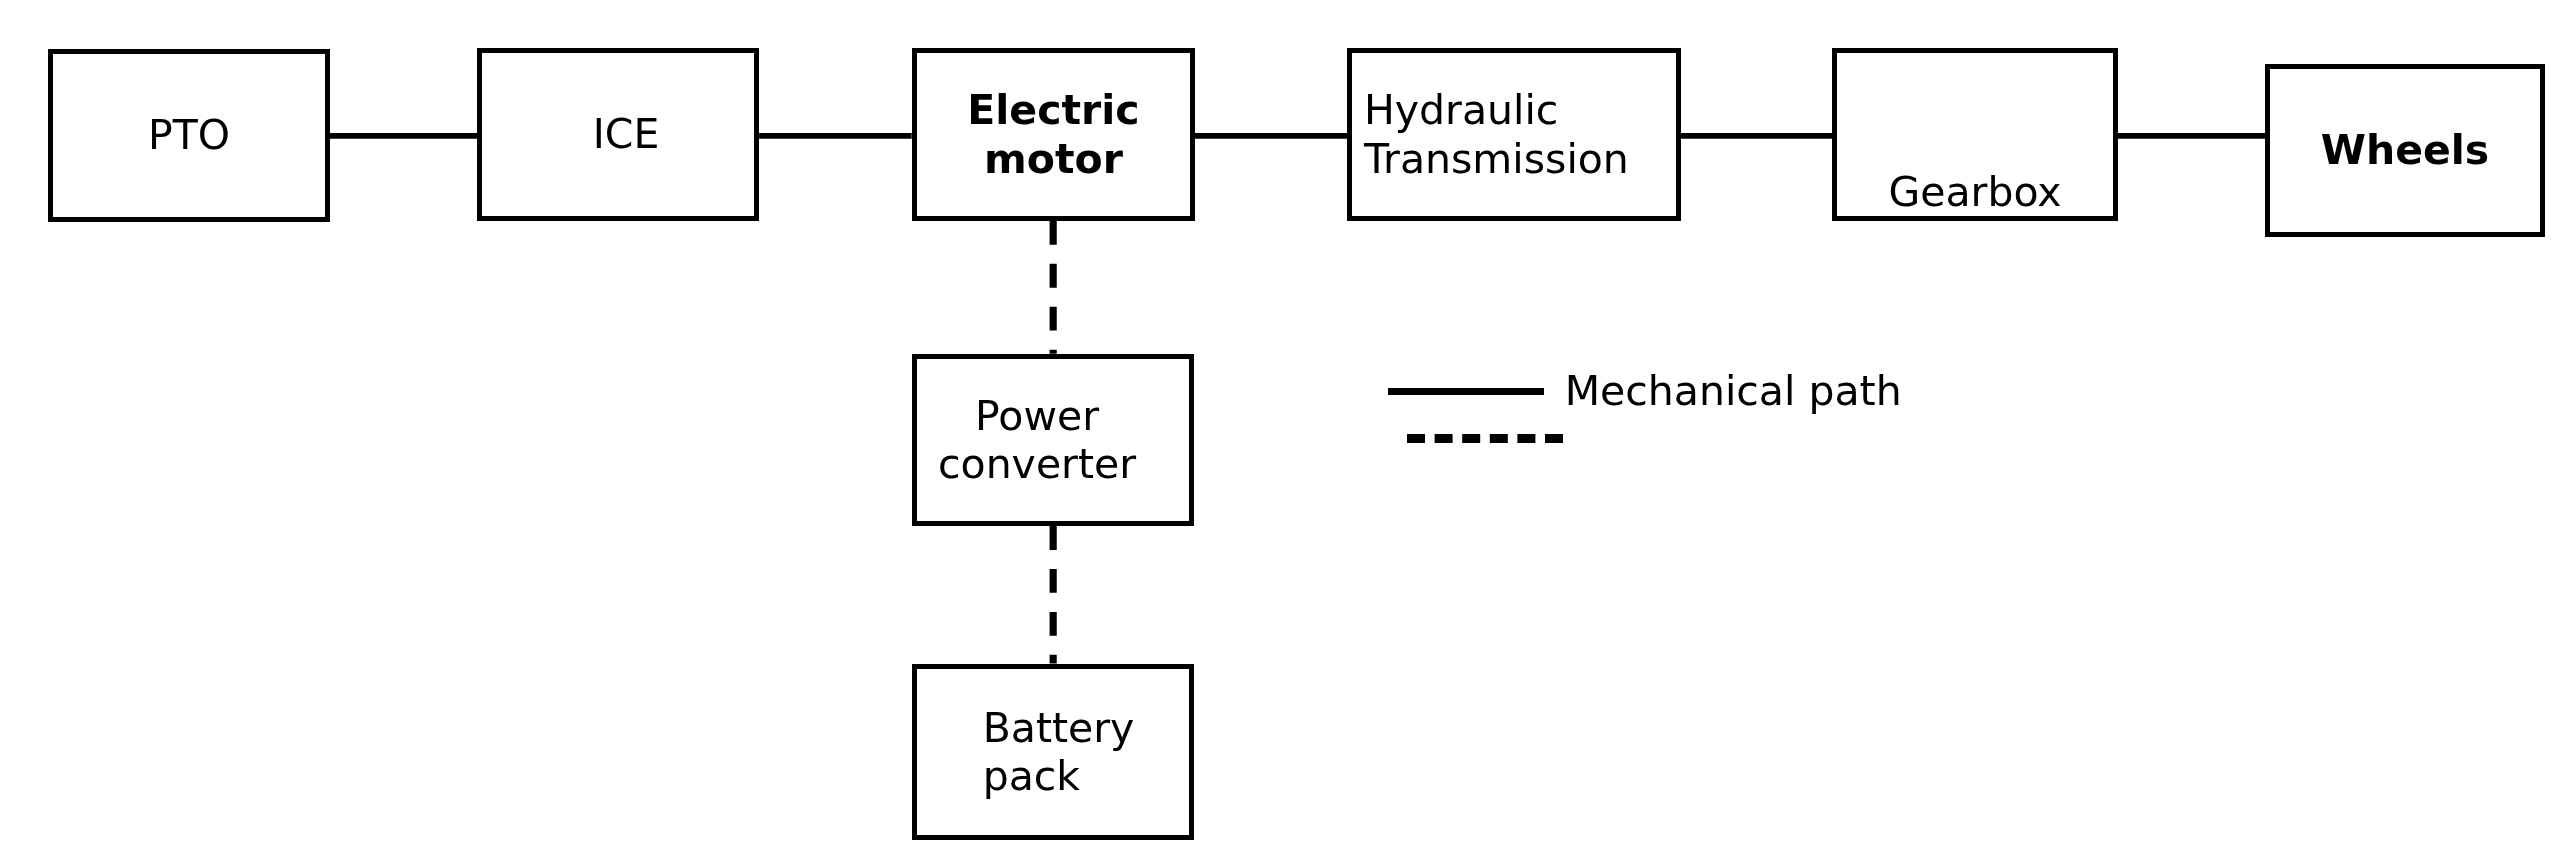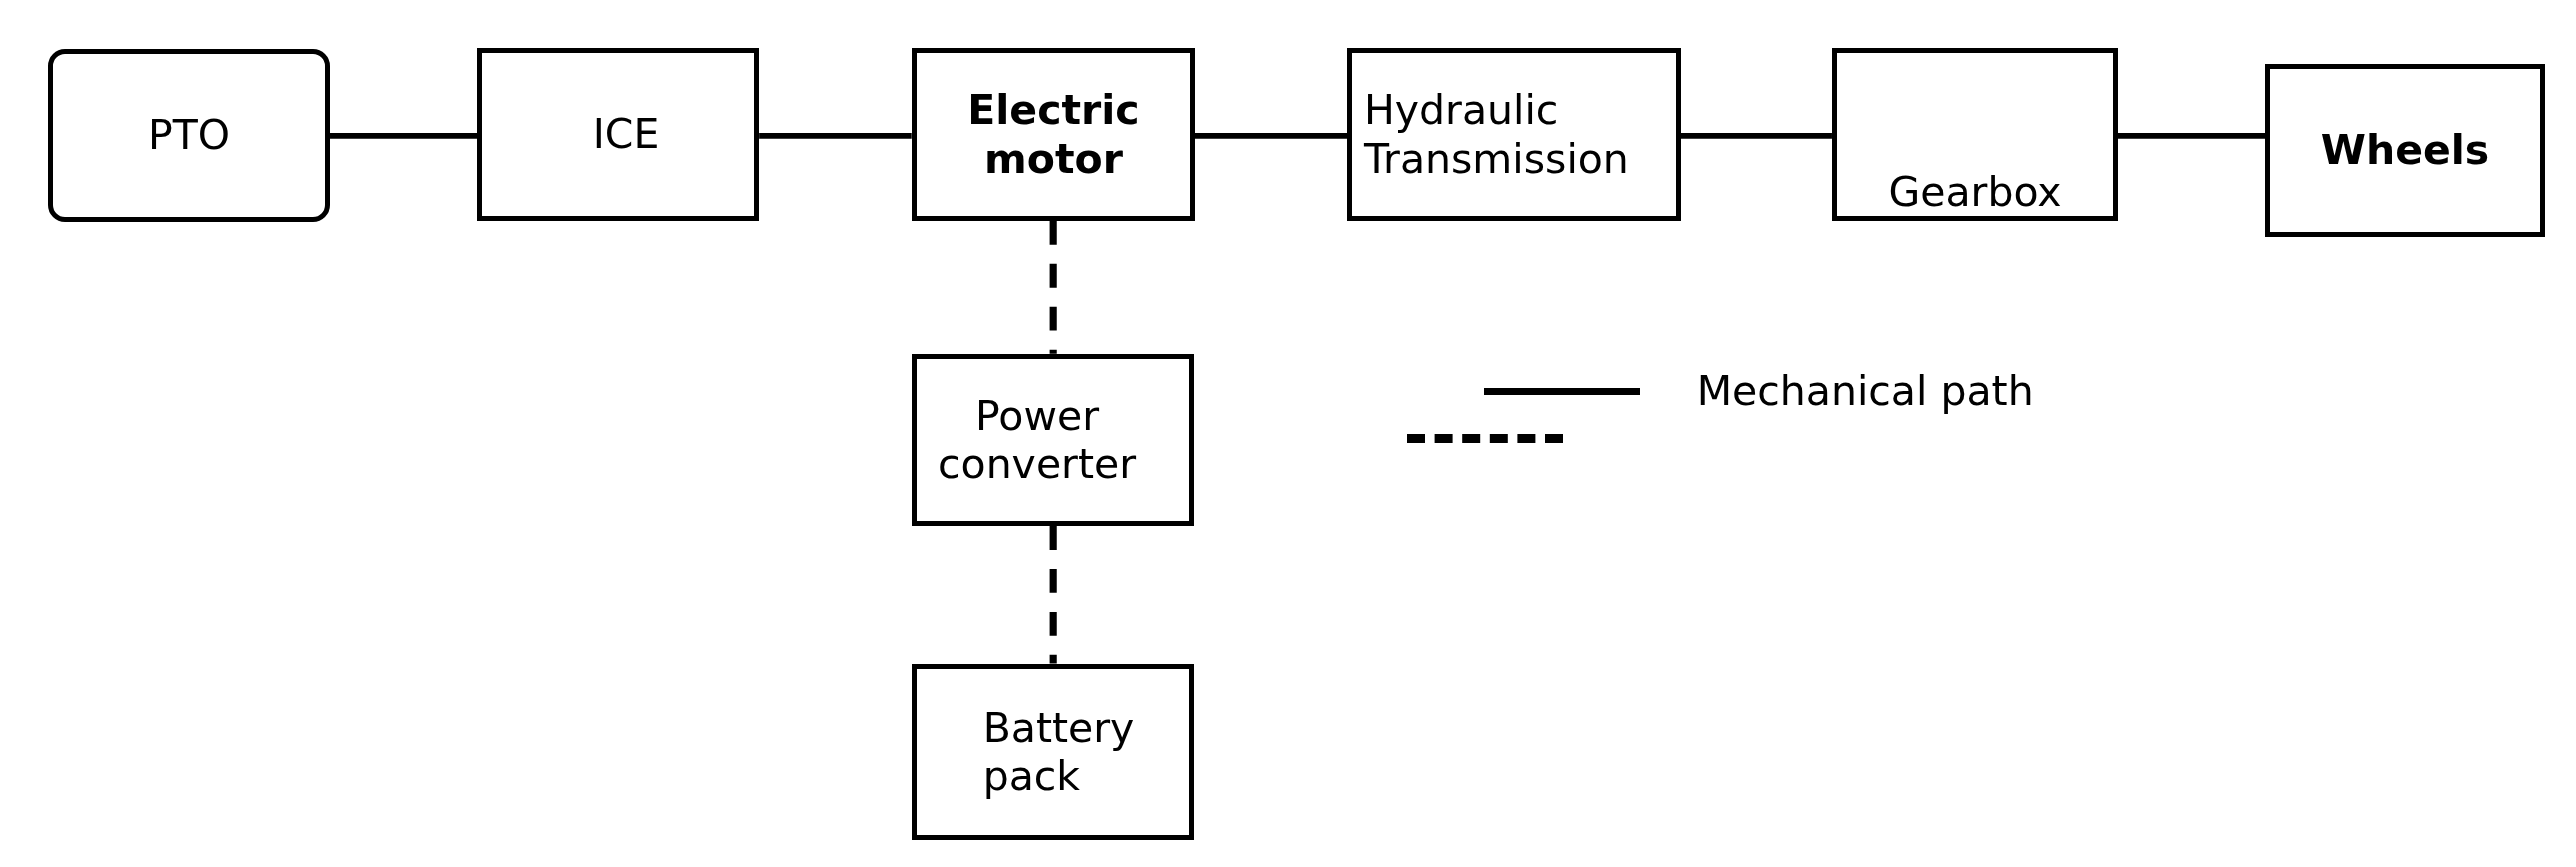--- a/index.html
+++ b/index.html
@@ -90,21 +90,21 @@
         <line x1="955" y1="171" x2="1147" y2="171" stroke="#000000" stroke-width="7"></line>
         <line x1="1503" y1="171" x2="1695" y2="171" stroke="#000000" stroke-width="7"></line>
         <line x1="2115" y1="171" x2="2305" y2="171" stroke="#000000" stroke-width="7"></line>
         <line x1="2658" y1="171" x2="2850" y2="171" stroke="#000000" stroke-width="7"></line>
         <line x1="1325" y1="278" x2="1325" y2="445" stroke="#000000" stroke-width="9" stroke-dasharray="30 24"></line>
         <line x1="1325" y1="662" x2="1325" y2="835" stroke="#000000" stroke-width="9" stroke-dasharray="30 24"></line>
       </g>
   </svg>
 
   <div id="nodes-container">
-      <div class="node-box" style="left: 48px; top: 49px; width: 282px; height: 173px; border-radius: 17px;">
+      <div class="node-box" style="left: 48px; top: 49px; width: 282px; height: 173px;">
         <div class="node-label">PTO</div>
       </div>
       <div class="node-box" style="left: 477px; top: 48px; width: 282px; height: 173px; padding-left: 16px;">
         <div class="node-label">ICE</div>
       </div>
       <div class="node-box" style="left: 912px; top: 48px; width: 283px; height: 173px; font-weight: bold;">
         <div class="node-label">Electric
 motor</div>
       </div>
       <div class="node-box" style="left: 1347px; top: 48px; width: 334px; height: 173px; justify-content: flex-start;">
@@ -121,21 +121,21 @@
         <div class="node-label wide" style="padding-left: 21px; text-align: center;">Power
 converter</div>
       </div>
       <div class="node-box" style="left: 912px; top: 664px; width: 282px; height: 176px; justify-content: center;">
         <div class="node-label wide" style="padding-left: 11px;">Battery
 pack</div>
       </div>
     </div>
 
   <div class="legend">
-    <div class="legend-row" style="left:1484px; top:371px;gap:36px;">
+    <div class="legend-row" style="left:1388px; top:371px;">
       <span class="legend-swatch solid"></span>
       <span class="legend-text">Mechanical path</span>
     </div>
     <div class="legend-row" style="left:1407px; top:434px;">
       <span class="legend-swatch dashed"></span>
     </div>
   </div>
 
 </div>
 

